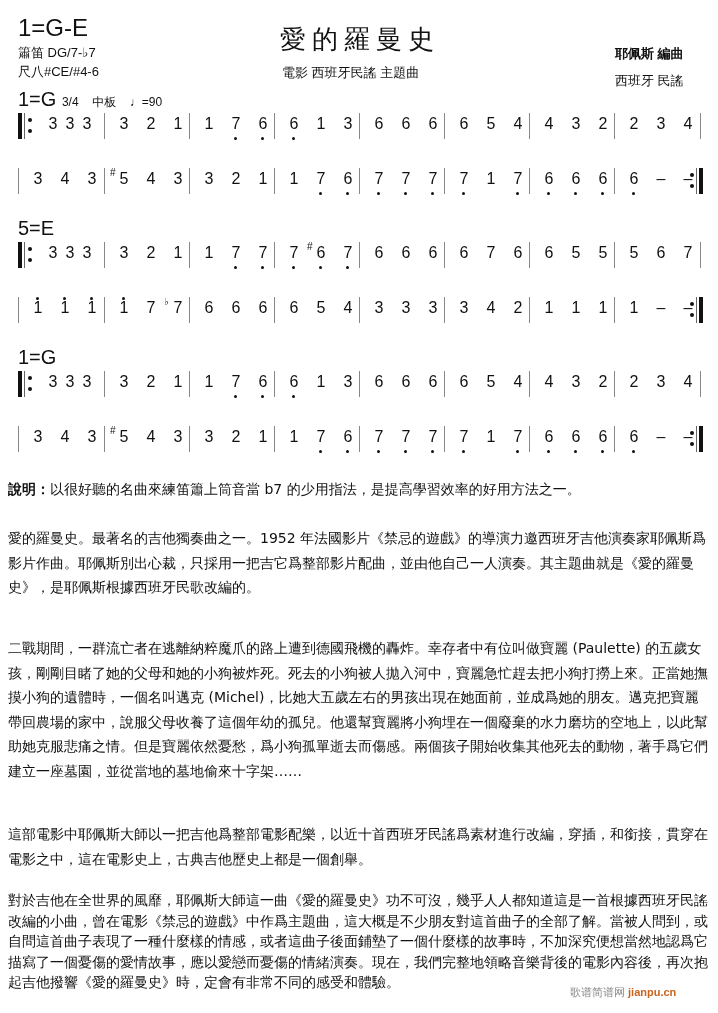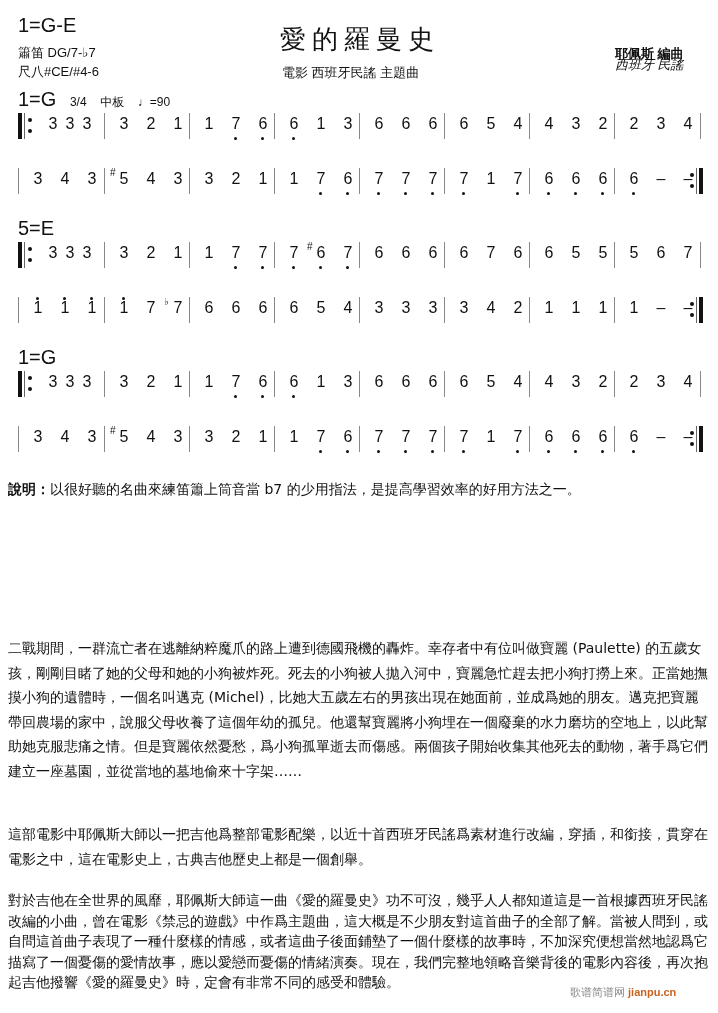--- a/index.html
+++ b/index.html
@@ -1,18 +1,18 @@
 <!DOCTYPE html>
 <html><head>
 <meta charset="utf-8">
 <style>
   html, body { margin: 0; padding: 0; background: #ffffff; }
   body { width: 718px; height: 1013px; position: relative; overflow: hidden; font-family: "Liberation Sans", "DejaVu Sans", sans-serif; color: #111; }
   .abs { position: absolute; }
-  .key-main { left: 18px; top: 14px; font-size: 20px; }
+  .key-main { left: 18px; top: 14px; font-size: 24px; }
   .inst { left: 18px; font-size: 13px; }
   .title { left: 280px; top: 22px; font-family: "DejaVu Serif", "Liberation Serif", serif; font-size: 26px; letter-spacing: 6px; }
   .subtitle { left: 282px; top: 64px; font-size: 13px; }
   .credit { left: 615px; font-size: 13px; }
   .key-line { left: 18px; font-size: 20px; }
   .meta { font-size: 12px; }
   .staff { position: absolute; left: 18px; width: 686px; height: 26px; }
   .barline { position: absolute; top: 0; width: 1px; height: 26px; background: #888; }
   .repeat-start, .repeat-end { position: absolute; top: 0; height: 26px; width: 12px; }
   .thick { position: absolute; top: 0; width: 4px; height: 26px; background: #111; }
@@ -33,25 +33,25 @@
 </style>
 </head>
 <body>
 
 <div class="abs key-main">1=G-E</div>
 <div class="abs inst" style="top:44px;">簫笛 DG/7-♭7</div>
 <div class="abs inst" style="top:63px;">尺八#CE/#4-6</div>
 <div class="abs title">愛的羅曼史</div>
 <div class="abs subtitle">電影 西班牙民謠 主題曲</div>
 <div class="abs credit" style="top:45px;font-weight:bold;">耶佩斯 編曲</div>
-<div class="abs credit" style="top:56px;font-style:italic;">西班牙 民謠</div>
+<div class="abs credit" style="top:72px;">西班牙 民謠</div>
 
 <div class="abs key-line" style="top:88px;">
   <span>1=G</span>
-  <span class="meta" style="margin-left:8px;">3/4</span>
+  <span class="meta" style="margin-left:0;">3/4</span>
   <span class="meta" style="margin-left:8px;">中板</span>
   <span class="meta" style="margin-left:8px;">♩=90</span>
 </div>
 <div class="abs key-line" style="top:217px;">5=E</div>
 <div class="abs key-line" style="top:346px;">1=G</div>
 
 <div id="staves">
     <div class="staff" style="top: 113px;">
       <div class="repeat-start" style="left: 0px;">
         <div class="thick" style="left:0"></div>
@@ -286,20 +286,21 @@
       <div class="note" style="left: 636px;">–</div>
       <div class="note" style="left: 663px;">–</div>
     </div>
   </div>
 
 <div class="text-block" style="top:477px;">
   <span class="heading">說明：</span><span>以很好聽的名曲來練笛簫上筒音當 b7 的少用指法，是提高學習效率的好用方法之一。</span>
 </div>
 
 <div class="text-block" style="top:526px;">
+  <div>愛的羅曼史。最著名的吉他獨奏曲之一。1952 年法國影片《禁忌的遊戲》的導演力邀西班牙吉他演奏家耶佩斯爲影片作曲。耶佩斯別出心裁，只採用一把吉它爲整部影片配曲，並由他自己一人演奏。其主題曲就是《愛的羅曼史》，是耶佩斯根據西班牙民歌改編的。</div>
 </div>
 
 <div class="text-block" style="top:636px;">
   <div>二戰期間，一群流亡者在逃離納粹魔爪的路上遭到德國飛機的轟炸。幸存者中有位叫做寶麗 (Paulette) 的五歲女孩，剛剛目睹了她的父母和她的小狗被炸死。死去的小狗被人拋入河中，寶麗急忙趕去把小狗打撈上來。正當她撫摸小狗的遺體時，一個名叫邁克 (Michel)，比她大五歲左右的男孩出現在她面前，並成爲她的朋友。邁克把寶麗帶回農場的家中，說服父母收養了這個年幼的孤兒。他還幫寶麗將小狗埋在一個廢棄的水力磨坊的空地上，以此幫助她克服悲痛之情。但是寶麗依然憂愁，爲小狗孤單逝去而傷感。兩個孩子開始收集其他死去的動物，著手爲它們建立一座墓園，並從當地的墓地偷來十字架……</div>
 </div>
 
 <div class="text-block" style="top:822px;">這部電影中耶佩斯大師以一把吉他爲整部電影配樂，以近十首西班牙民謠爲素材進行改編，穿插，和銜接，貫穿在電影之中，這在電影史上，古典吉他歷史上都是一個創舉。</div>
 
 <div class="text-block tight" style="top:890px;">對於吉他在全世界的風靡，耶佩斯大師這一曲《愛的羅曼史》功不可沒，幾乎人人都知道這是一首根據西班牙民謠改編的小曲，曾在電影《禁忌的遊戲》中作爲主題曲，這大概是不少朋友對這首曲子的全部了解。當被人問到，或自問這首曲子表現了一種什麼樣的情感，或者這曲子後面鋪墊了一個什麼樣的故事時，不加深究便想當然地認爲它描寫了一個憂傷的愛情故事，應以愛戀而憂傷的情緒演奏。現在，我們完整地領略音樂背後的電影內容後，再次抱起吉他撥響《愛的羅曼史》時，定會有非常不同的感受和體驗。</div>
 

